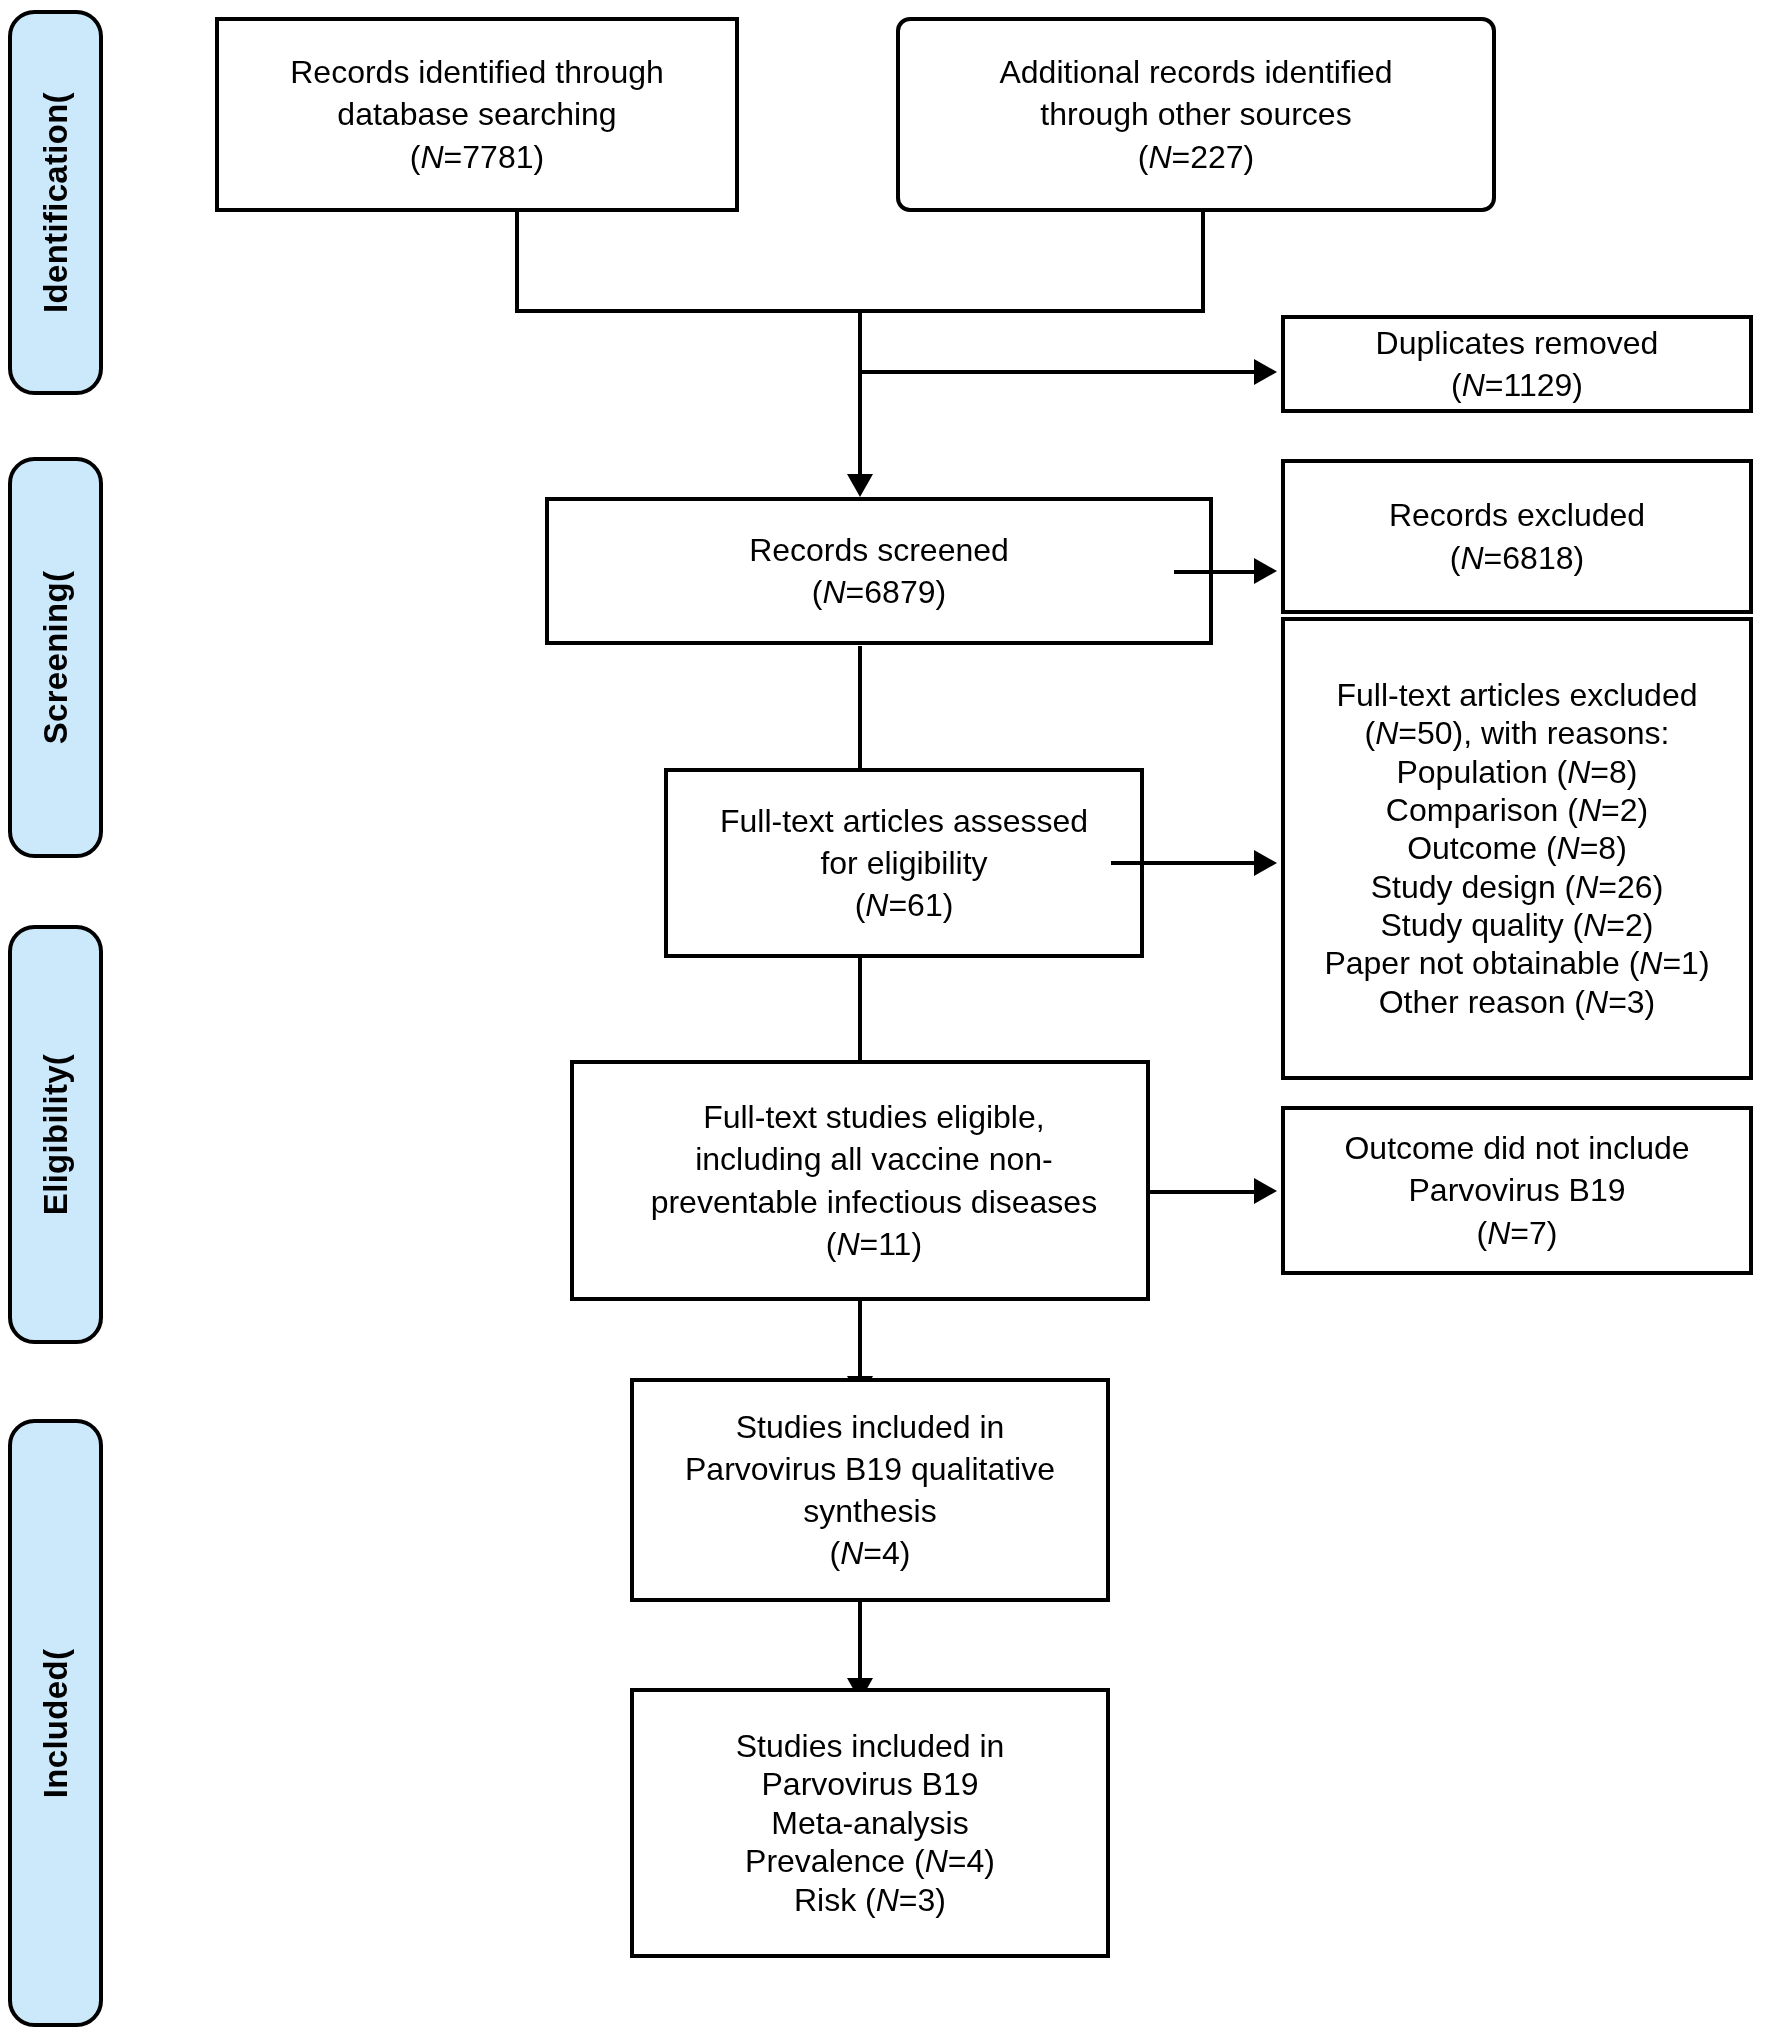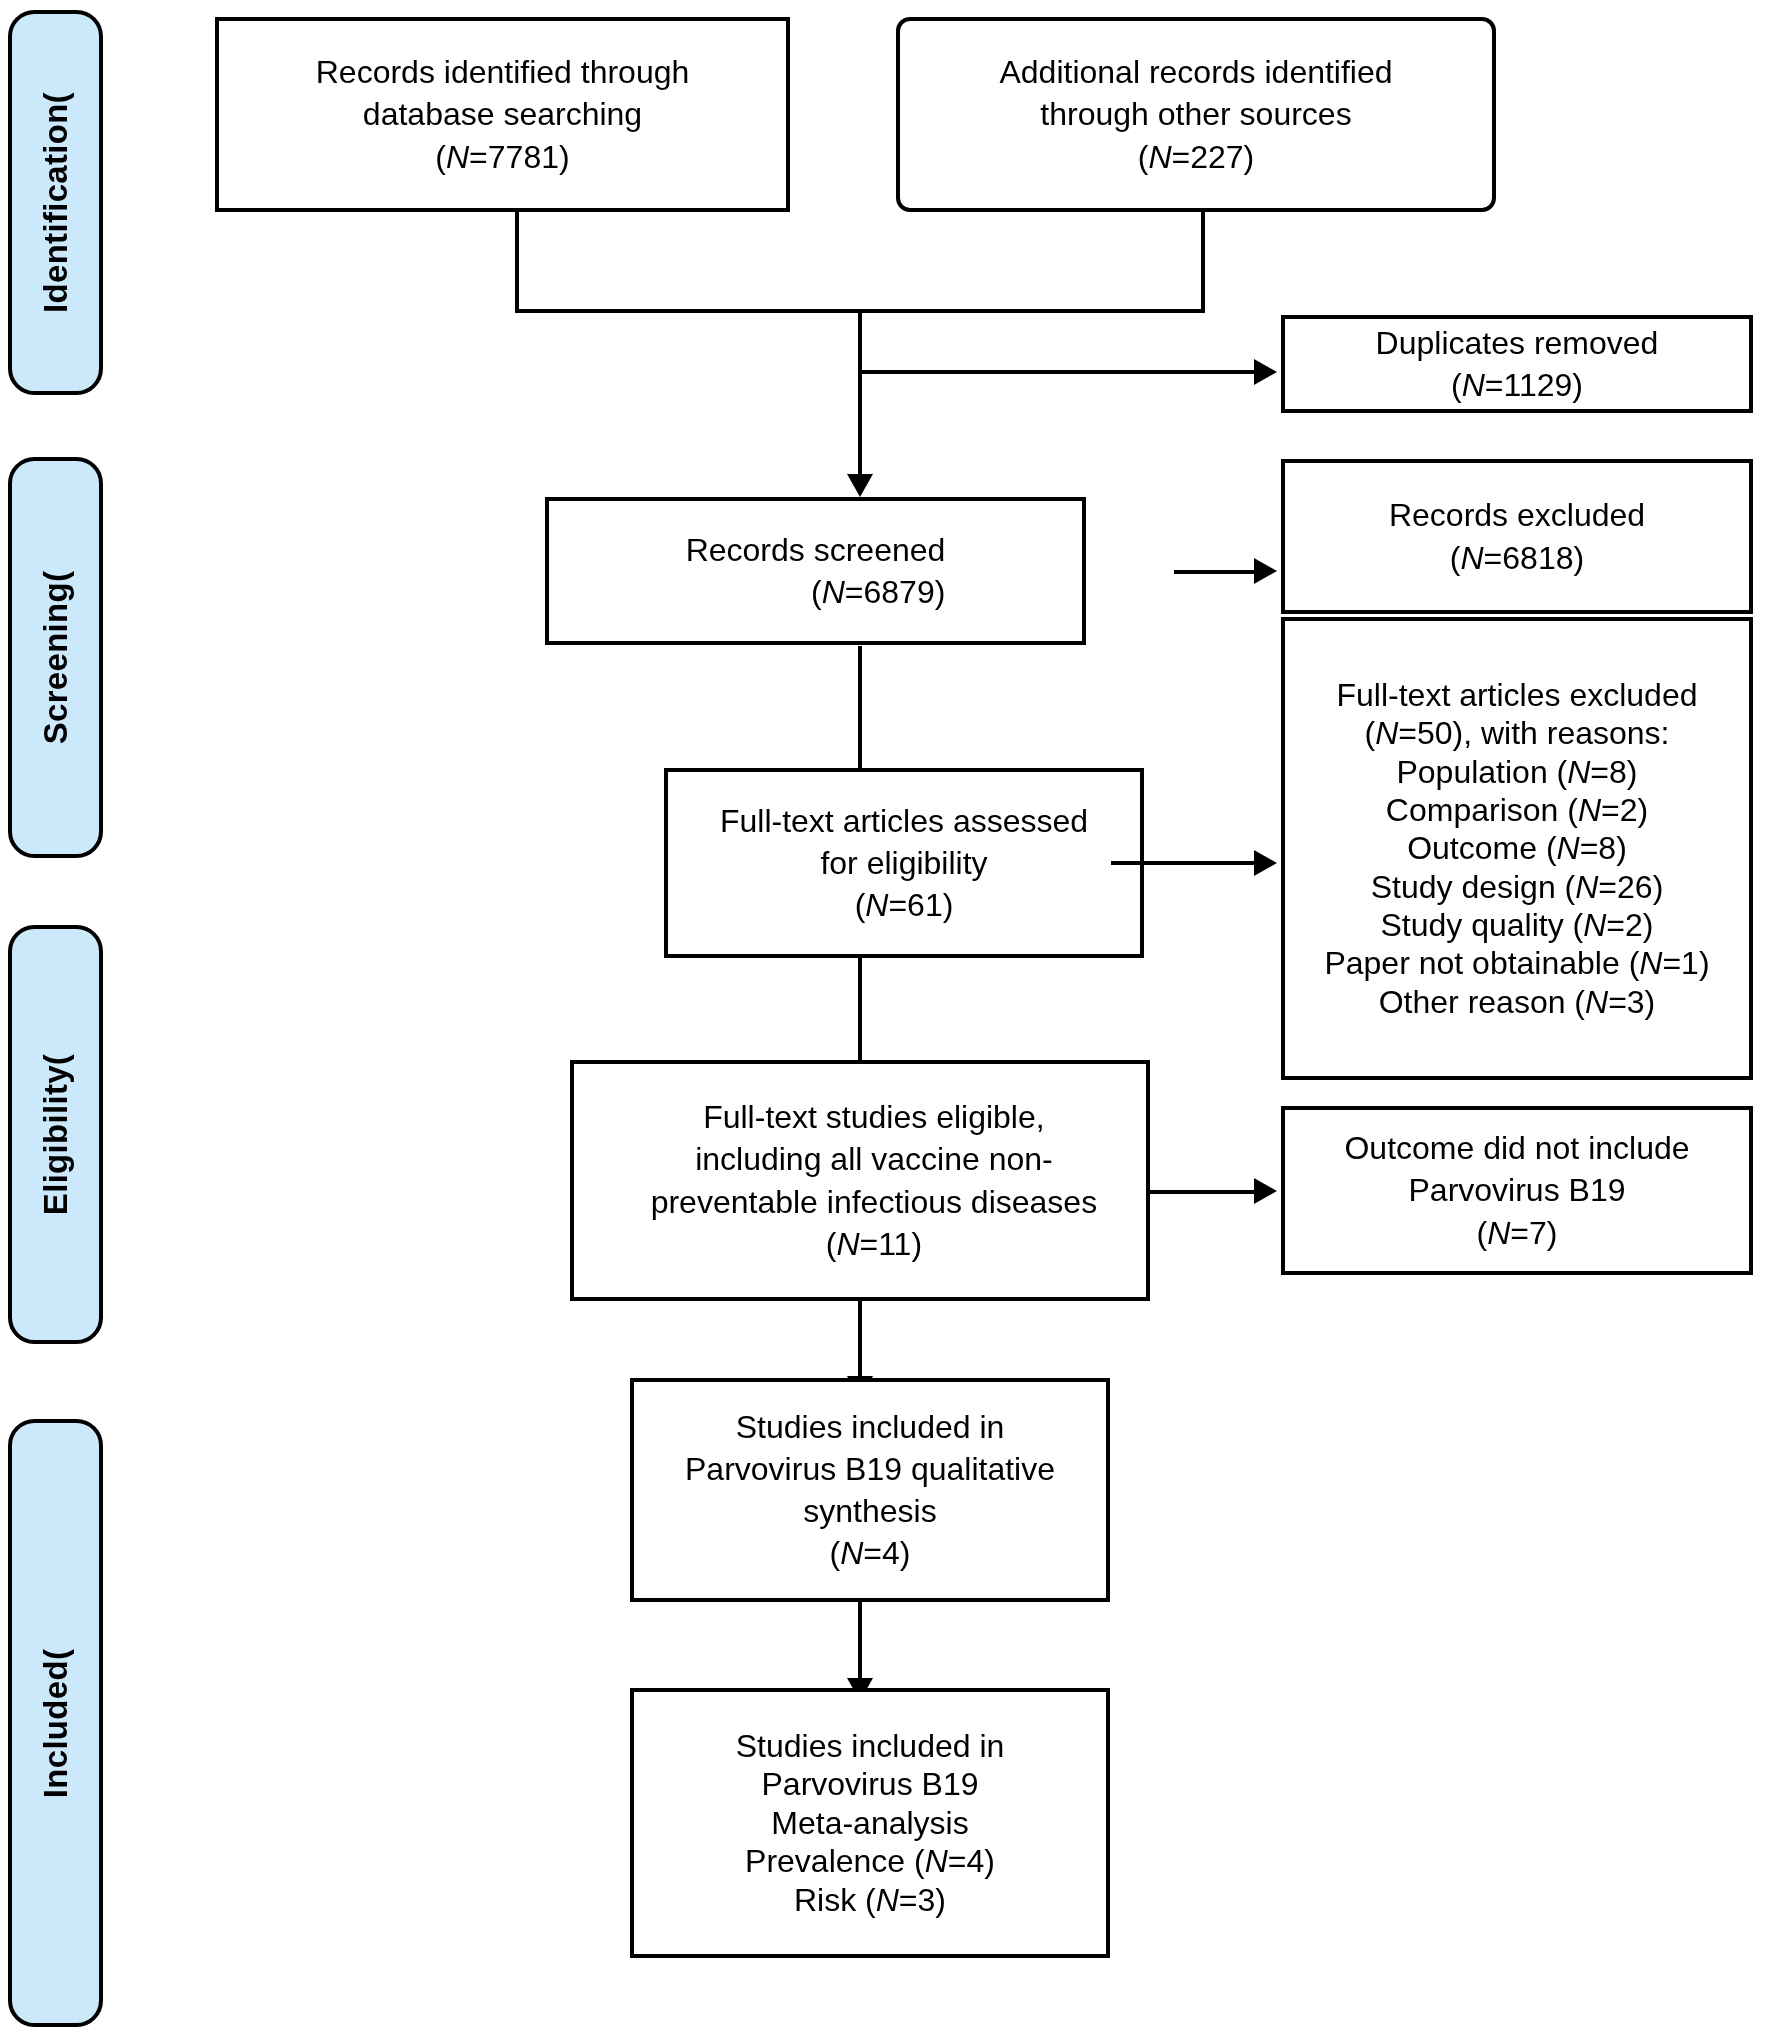--- a/index.html
+++ b/index.html
@@ -98,21 +98,21 @@
   </div>
 
   <div class="stage-pill" style="left:8px; top:925px; width:95px; height:419px; background:#cce8fb;">
     <span class="stage-label">Eligibility(</span>
   </div>
 
   <div class="stage-pill" style="left:8px; top:1419px; width:95px; height:608px; background:#cce8fb;">
     <span class="stage-label">Included(</span>
   </div>
 
-  <div class="flow-box" style="left:215px; top:17px; width:575px; height:195px;">
+  <div class="flow-box" style="left:215px; top:17px; width:524px; height:195px;">
     <span class="box-text">Records identified through<br>database searching<br>(<i>N</i>=7781)</span>
   </div>
 
   <div class="flow-box" style="left:896px; top:17px; width:600px; height:195px;border-radius:14px;">
     <span class="box-text">Additional records identified<br>through other sources<br>(<i>N</i>=227)</span>
   </div>
 
   <div class="conn v" style="left:515px; top:212px; height:101px;"></div>
   <div class="conn v" style="left:1201px; top:212px; height:101px;"></div>
   <div class="conn h" style="left:515px; top:309px; width:690px;"></div>
@@ -120,21 +120,21 @@
   <div class="conn v" style="left:858px; top:309px; height:172px;"></div>
   <div class="arrowhead down" style="left:847px; top:474px;"></div>
 
   <div class="conn h" style="left:858px; top:370px; width:396px;"></div>
   <div class="arrowhead right" style="left:1254px; top:359px;"></div>
 
   <div class="flow-box" style="left:1281px; top:315px; width:472px; height:98px;">
     <span class="box-text">Duplicates removed<br>(<i>N</i>=1129)</span>
   </div>
 
-  <div class="flow-box" style="left:545px; top:497px; width:541px; height:148px;text-align:right;">
+  <div class="flow-box" style="left:545px; top:497px; width:668px; height:148px;">
     <span class="box-text">Records screened<br>(<i>N</i>=6879)</span>
   </div>
 
   <div class="conn h" style="left:1174px; top:570px; width:80px;"></div>
   <div class="arrowhead right" style="left:1254px; top:558px;"></div>
 
   <div class="flow-box" style="left:1281px; top:459px; width:472px; height:155px;">
     <span class="box-text">Records excluded<br>(<i>N</i>=6818)</span>
   </div>
 

